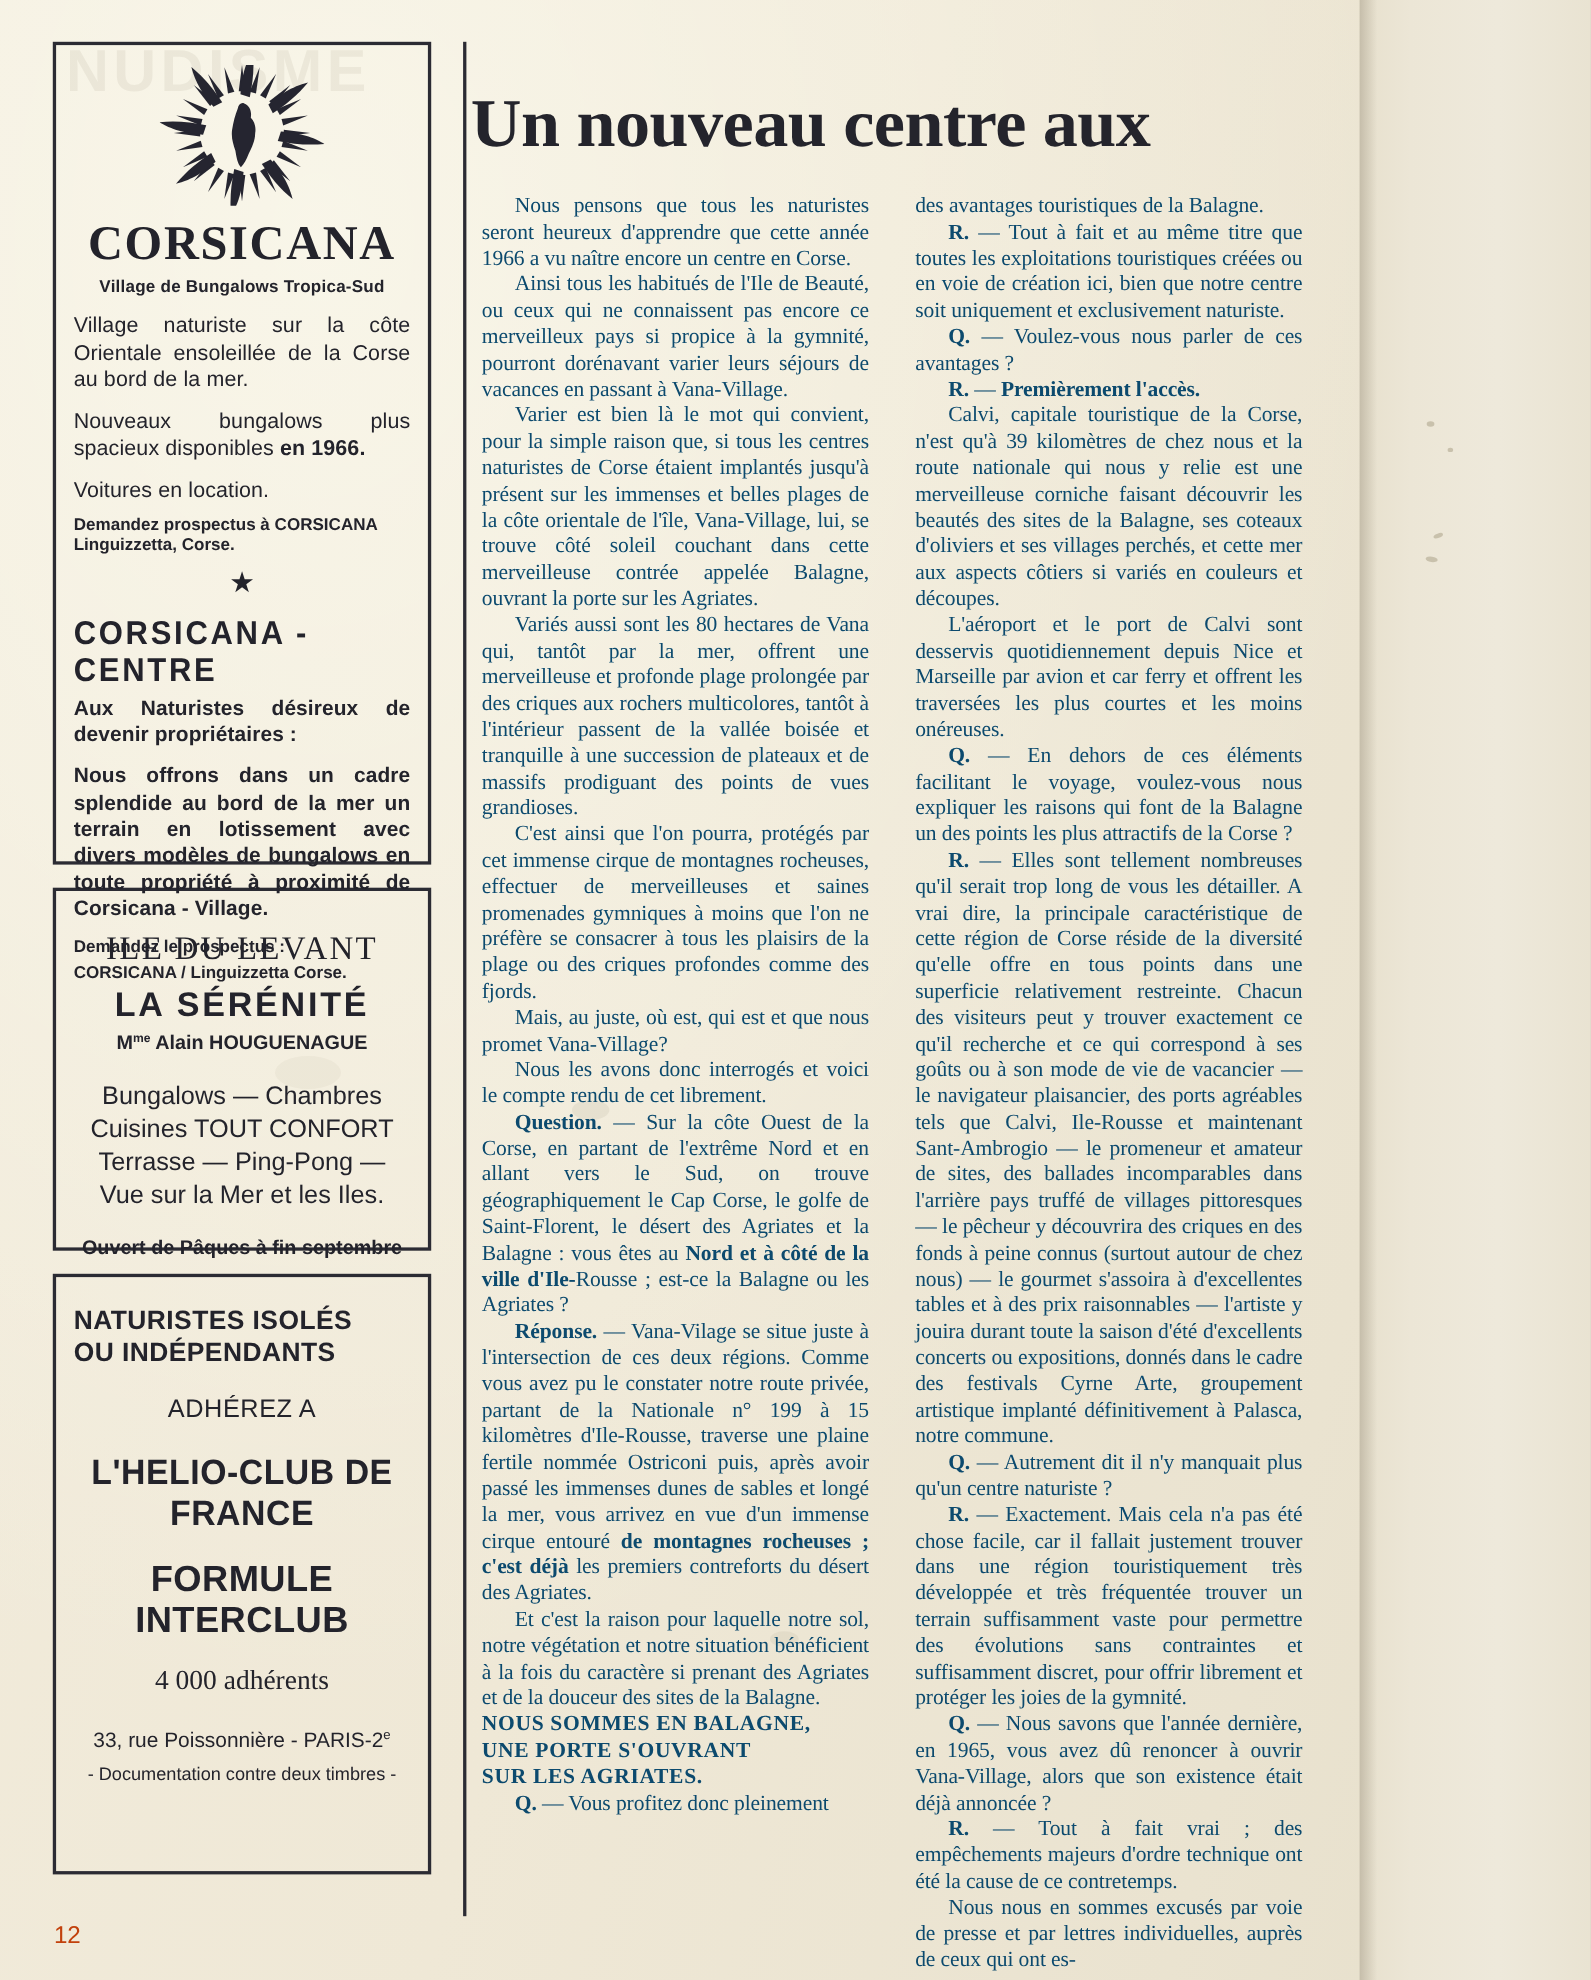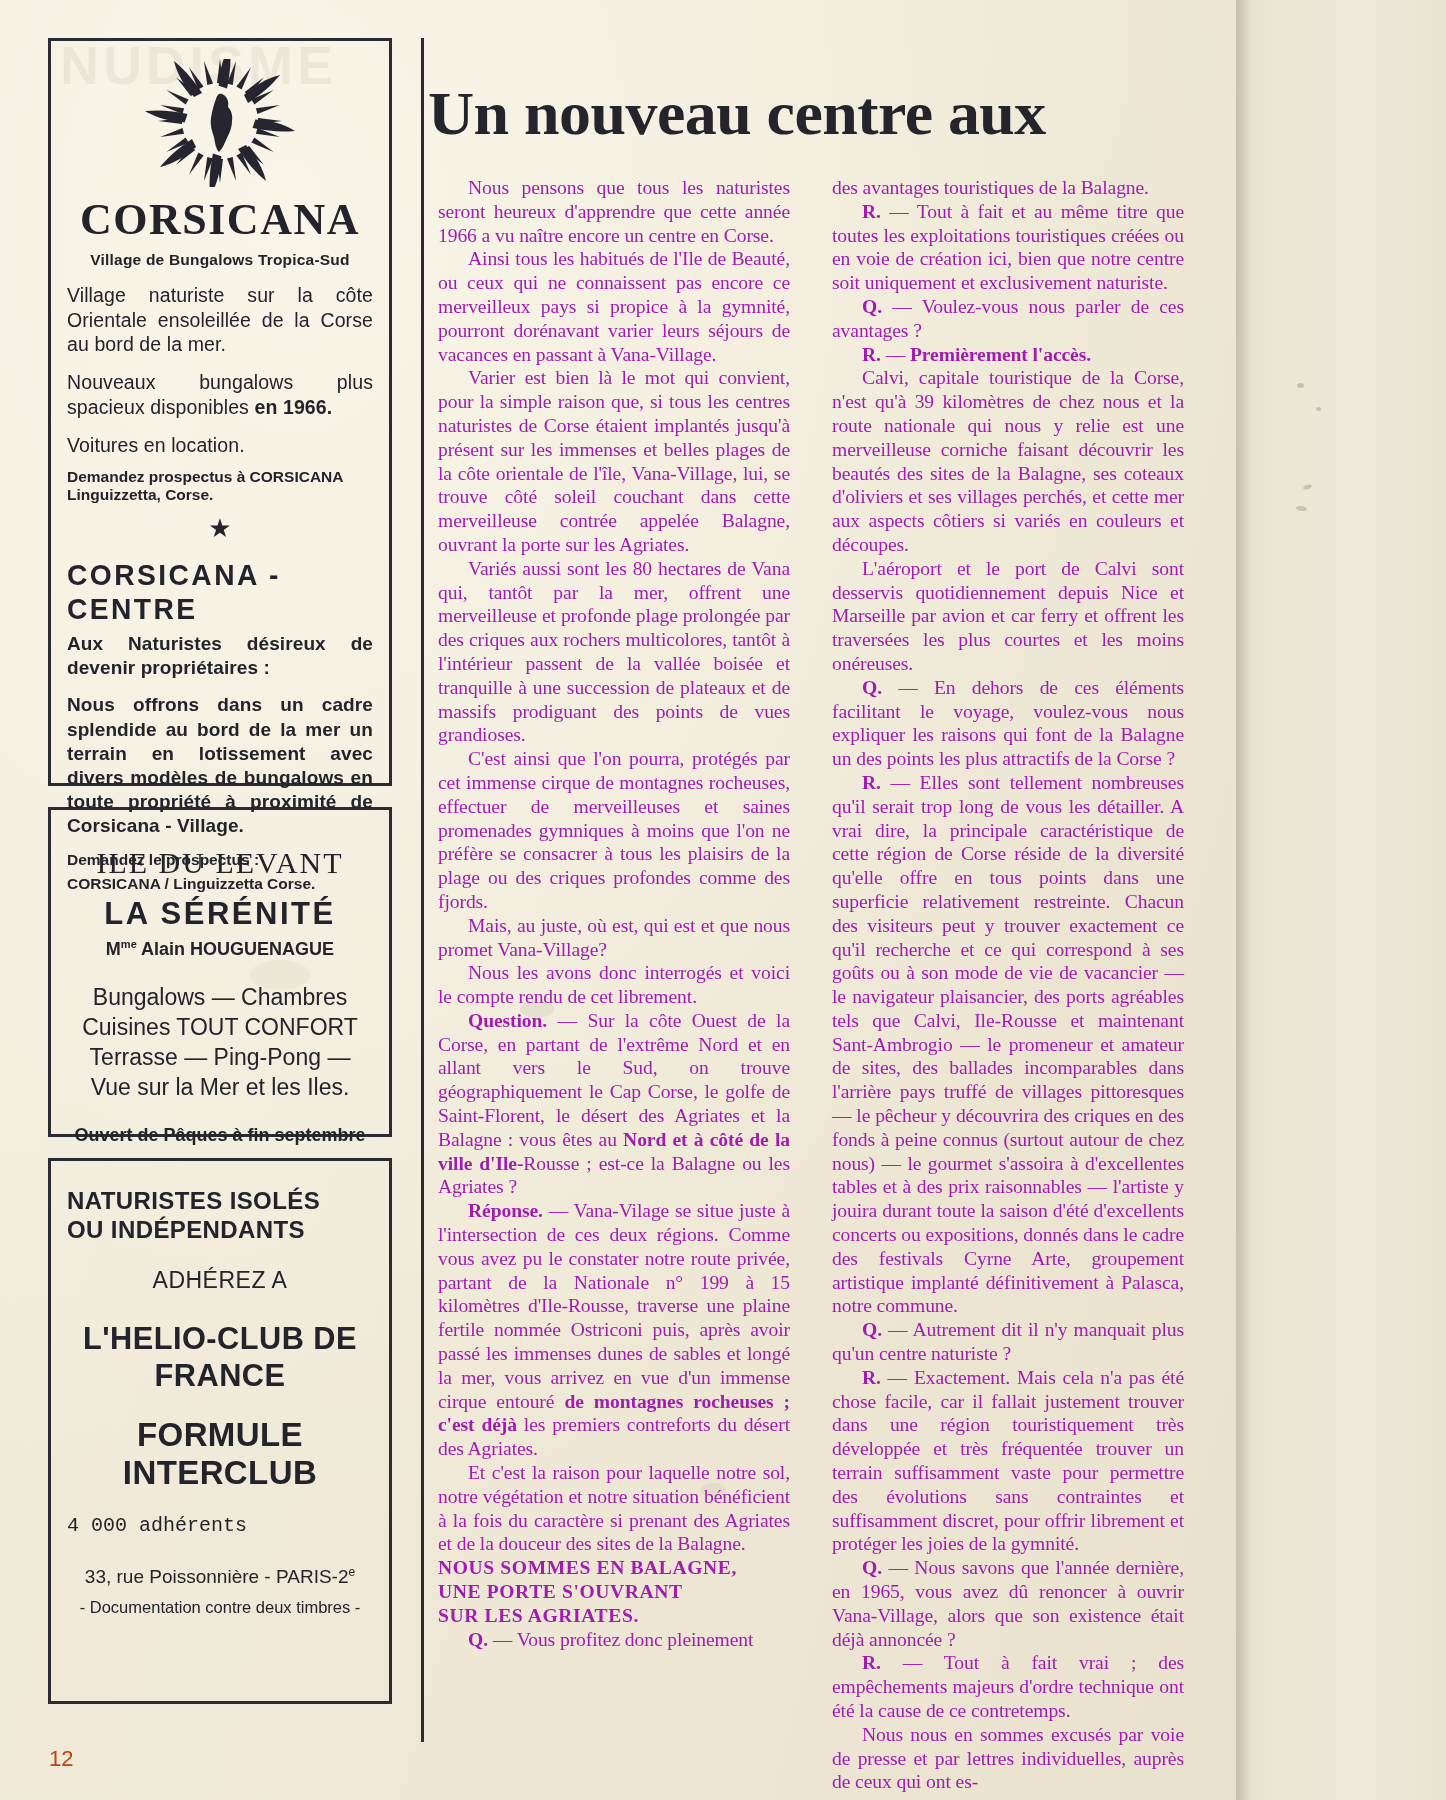--- a/index.html
+++ b/index.html
@@ -208,22 +208,23 @@
   }
   .formule {
     font-family: "Liberation Sans", sans-serif;
     font-weight: 700;
     font-size: 33px;
     text-align: center;
     letter-spacing: .4px;
     margin: 0 0 22px 0;
   }
   .adherents {
-    font-family: Liberation Mono, monospace;
-    font-size: 20px;
+    font-family: Liberation Serif, serif;
+    font-size: 25px;
+    text-align: center;
     margin: 0 0 28px 0;
   }
   .addr {
     font-family: "Liberation Sans", sans-serif;
     font-size: 19px;
     text-align: center;
     margin: 0 0 10px 0;
   }
   .addr sup { font-size: 12px; vertical-align: super; }
   .doc {
@@ -259,21 +260,21 @@
   
   .col {
     position: absolute;
     top: 176px;
     width: 352px;
     font-family: "Liberation Serif", "DejaVu Serif", serif;
     font-size: 19.6px;
     line-height: 1.215;
     text-align: justify;
     text-align-last: left;
-    color: #a21caf;
+    color: #0c4a6e;
     letter-spacing: -0.1px;
   }
   #col-mid { left: 438px; }
   #col-right { left: 832px; }
   .col p {
     margin: 0;
     text-indent: 30px;
   }
   .col p.noind { text-indent: 0; }
   .col p.subhead {

